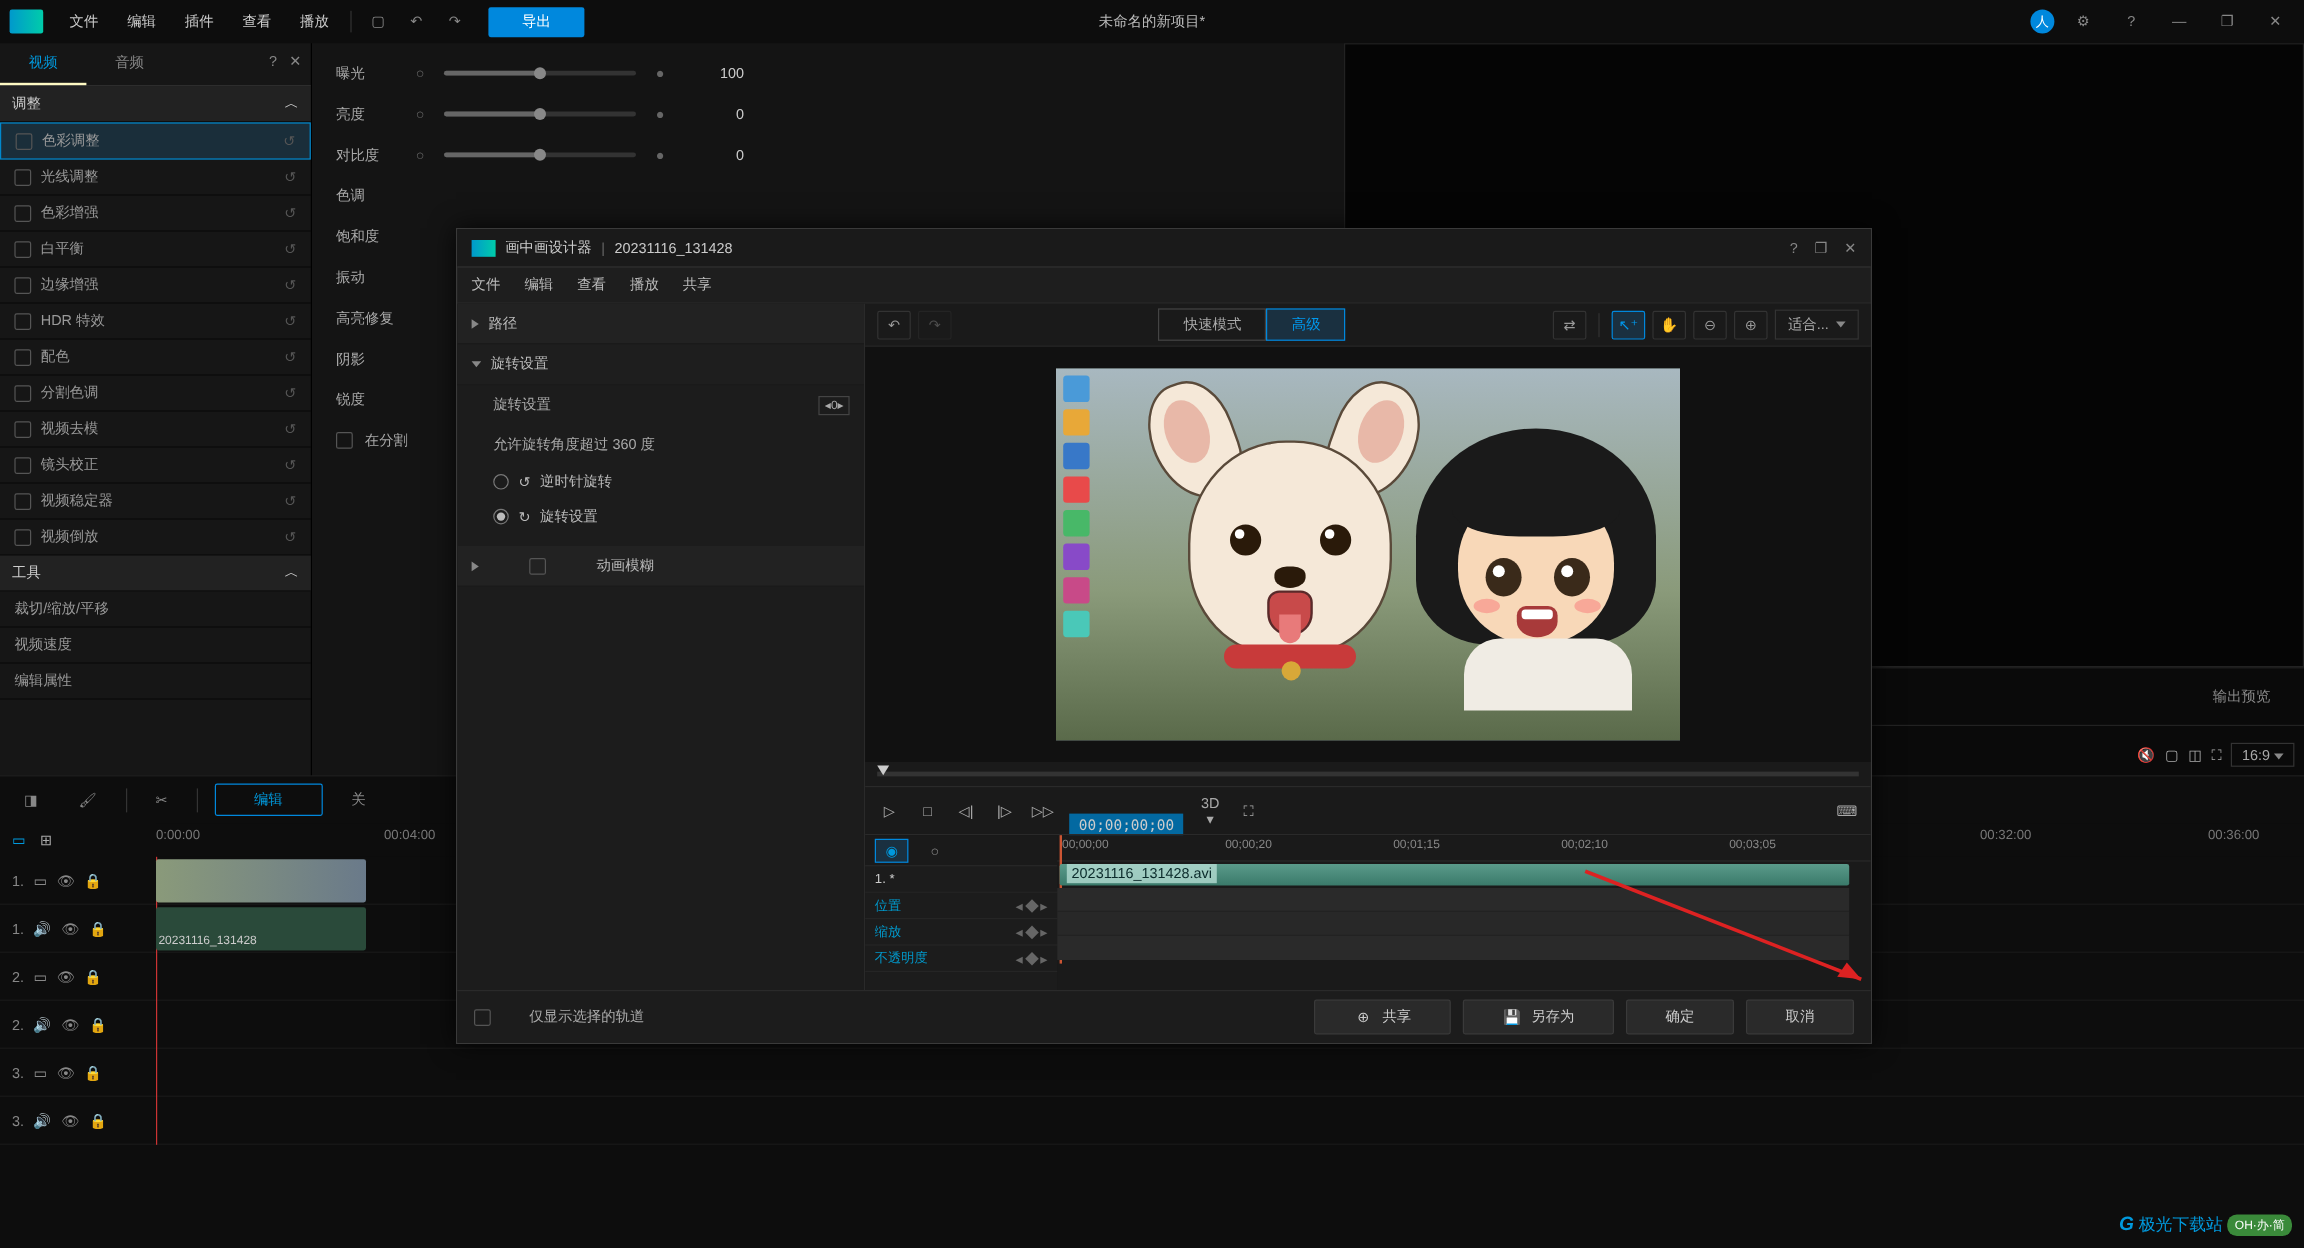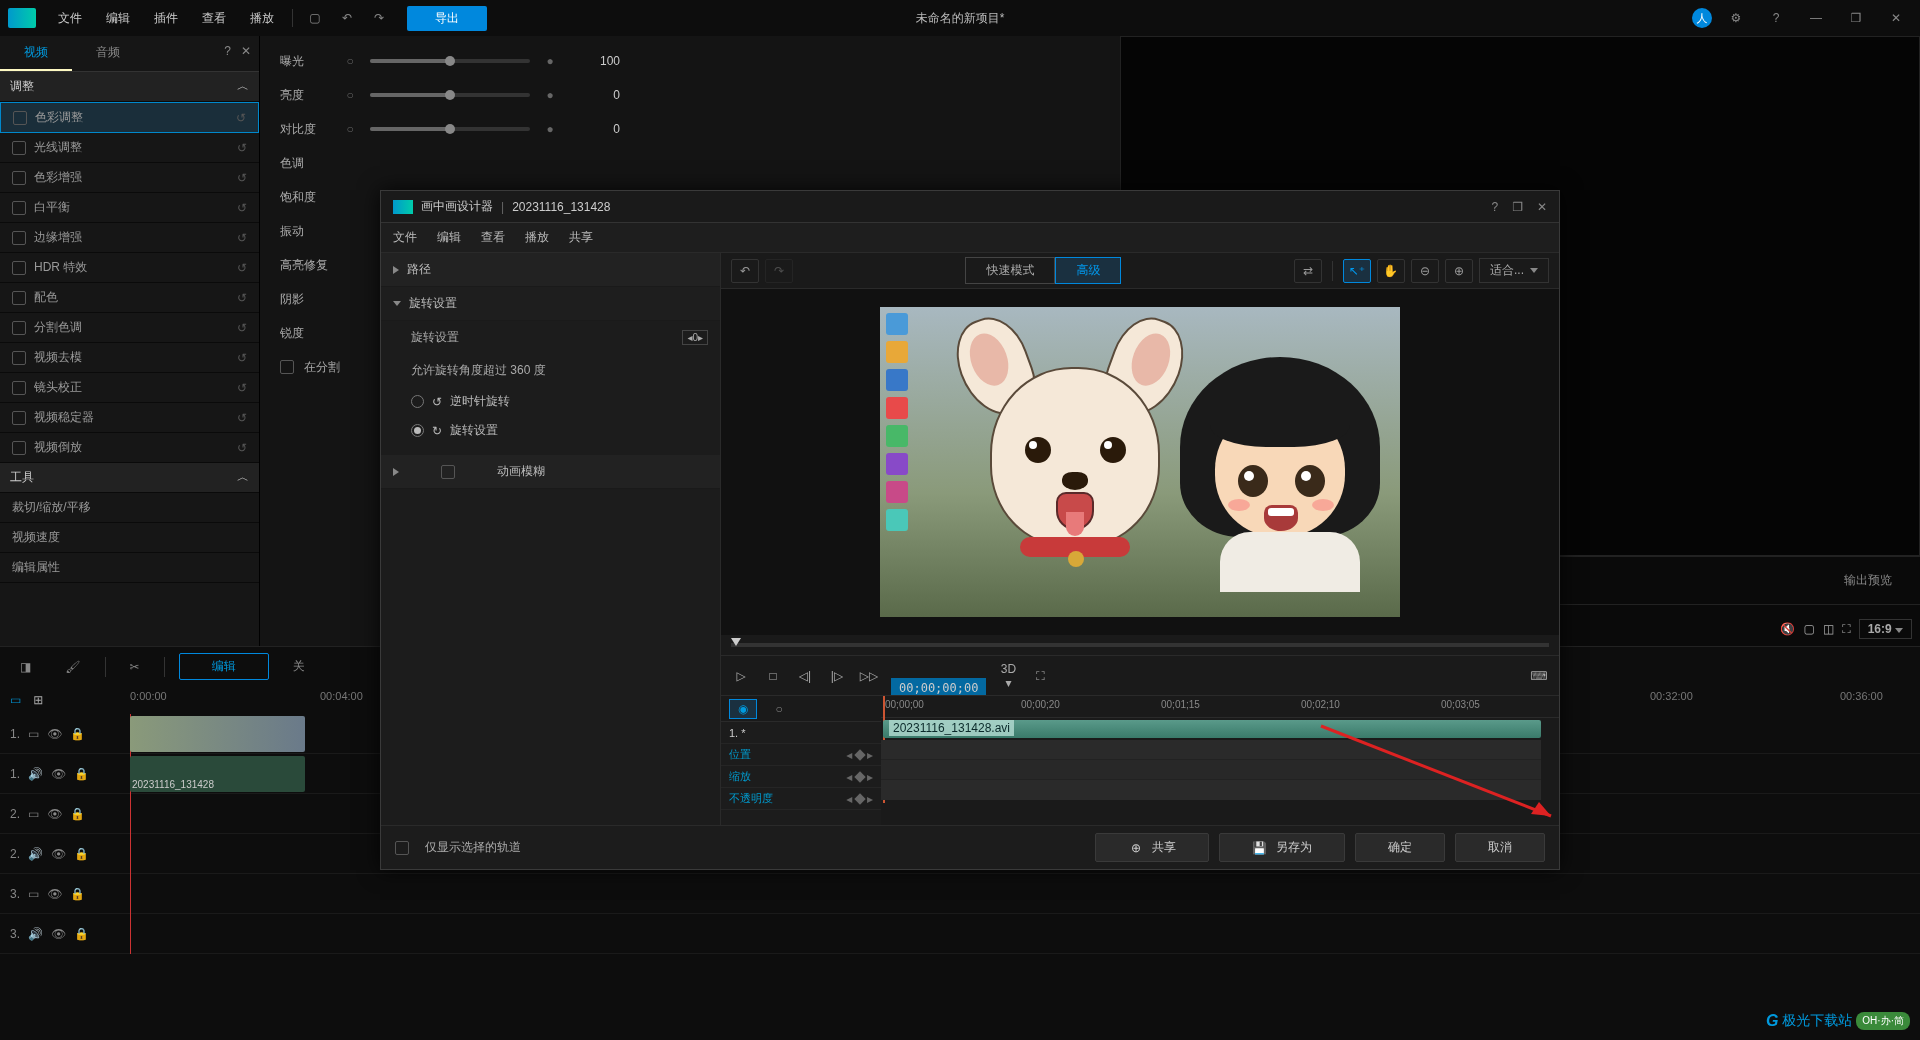--- a/index.html
+++ b/index.html
@@ -29,21 +29,21 @@
 .prop-label { width: 60px; color: #aaa; }
 .prop-icon-l, .prop-icon-r { width: 20px; text-align: center; color: #666; }
 .prop-slider { flex: 0 0 160px; height: 4px; background: #333; margin: 0 10px; position: relative; border-radius: 2px; }
 .prop-slider-handle { position: absolute; width: 10px; height: 10px; background: #888; border-radius: 50%; top: -3px; transform: translateX(-50%); }
 .prop-slider-track { position: absolute; height: 100%; background: #666; border-radius: 2px; }
 .prop-value { width: 40px; text-align: right; color: #ccc; margin-left: 20px; }
 .preview-panel { width: 800px; background: #0a0a0a; }
 .preview-viewport { height: 520px; background: #050505; border: 1px solid #222; display: flex; align-items: center; justify-content: center; }
 .preview-bottom { display: flex; align-items: center; padding: 8px; height: 48px; border-top: 1px solid #222; }
 .preview-right-controls { margin-left: auto; display: flex; gap: 8px; align-items: center; }
-.aspect-dd { border: 1px solid #333; padding: 2px 8px; color: #aaa; font-weight: bold; }
+.aspect-dd { border: 1px solid #333; padding: 2px 8px; color: #aaa; }
 .timeline-area { background: #0d0d0d; }
 .timeline-toolbar { height: 40px; display: flex; align-items: center; padding: 0 10px; gap: 14px; border-top: 1px solid #222; }
 .tl-btn { padding: 4px 10px; color: #888; cursor: pointer; }
 .edit-btn-blue { background: transparent; border: 1px solid #0088dd; color: #0099dd; padding: 4px 32px; border-radius: 2px; }
 .time-ruler { height: 28px; background: #0d0d0d; display: flex; position: relative; padding-left: 130px; }
 .time-tick { position: absolute; color: #777; font-size: 11px; top: 4px; }
 .tracks { }
 .track-row { display: flex; height: 40px; border-bottom: 1px solid #1a1a1a; align-items: center; }
 .track-header { width: 130px; display: flex; align-items: center; gap: 8px; padding: 0 10px; color: #888; }
 .track-content { flex: 1; position: relative; height: 100%; }
@@ -89,21 +89,21 @@
 .dlg-tl-left { width: 160px; background: #1c1c1c; }
 .dlg-tl-right { flex: 1; position: relative; }
 .dlg-tl-header { height: 26px; display: flex; align-items: center; padding: 0 8px; gap: 18px; color: #888; background:#1a1a1a; border-bottom:1px solid #2a2a2a;}
 .dlg-tl-ruler { height: 22px; position: relative; background: #1a1a1a; border-bottom:1px solid #2a2a2a;text-decoration:underline;}
 .dlg-tl-tick { position: absolute; color: #888; font-size: 10px; top: 3px; }
 .dlg-track-row { height: 22px; display: flex; align-items: center; border-bottom: 1px solid #252525; }
 .dlg-track-label { padding: 0 8px; color: #0099cc; font-size: 11px; }
 .dlg-clip { position: absolute; top: 24px; left: 2px; right: 18px; height: 18px; background: linear-gradient(#5a9a8a,#3a7a6a); border: 1px solid #6abaa a; border-radius: 2px; padding: 1px 6px; color: #0a2a2a; font-size: 10px; }
 .red-arrow { position: absolute; pointer-events: none; }
 .dialog-footer { height: 44px; display: flex; align-items: center; padding: 0 14px; border-top: 1px solid #2a2a2a; background: #1c1c1c; }
-.footer-chk { display: flex; align-items: center; gap: 8px; color: #aaa; }
+.footer-chk { display: flex; align-items: center; gap: 24px; color: #aaa; }
 .footer-right { margin-left: auto; display: flex; gap: 10px; }
 .footer-btn { padding: 5px 32px; background: #2a2a2a; border: 1px solid #3a3a3a; color: #ccc; cursor: pointer; border-radius:2px; display:flex; align-items:center; gap:8px;}
 .footer-btn-icon { width:16px; text-align:center;}
 .watermark { position: absolute; right: 10px; bottom: 10px; display: flex; align-items: center; gap: 4px; }
 .wm-logo { color: #0099dd; font-weight: bold; font-size: 16px; font-style:italic;}
 .wm-text { color: #0099dd; font-size: 14px; }
 .wm-badge { background: #3a8a3a; color: #fff; padding: 2px 6px; border-radius: 8px; font-size: 10px; }
 .tri { display:inline-block; width:0;height:0;border-top:4px solid transparent;border-bottom:4px solid transparent;border-left:6px solid #888;}
 .tri-down { display:inline-block; width:0;height:0;border-left:4px solid transparent;border-right:4px solid transparent;border-top:5px solid #888;}
 .key-diamond { width:8px;height:8px;background:#666;transform:rotate(45deg);display:inline-block;}

